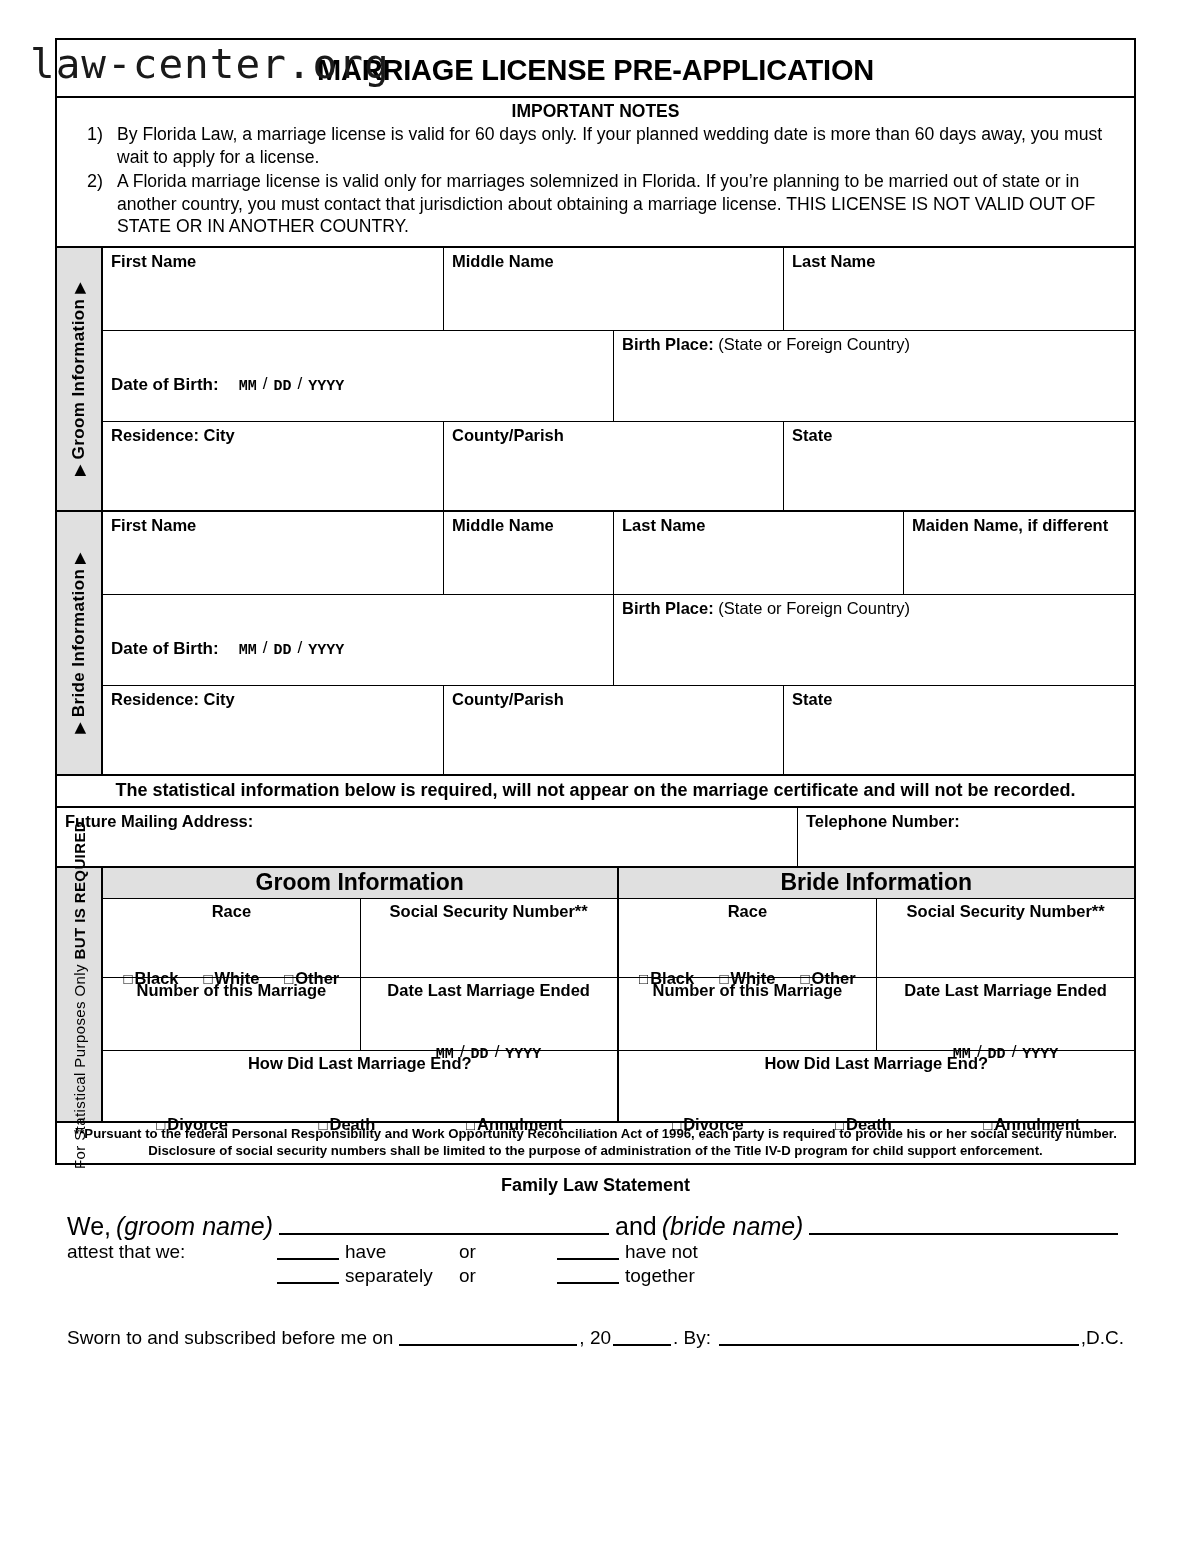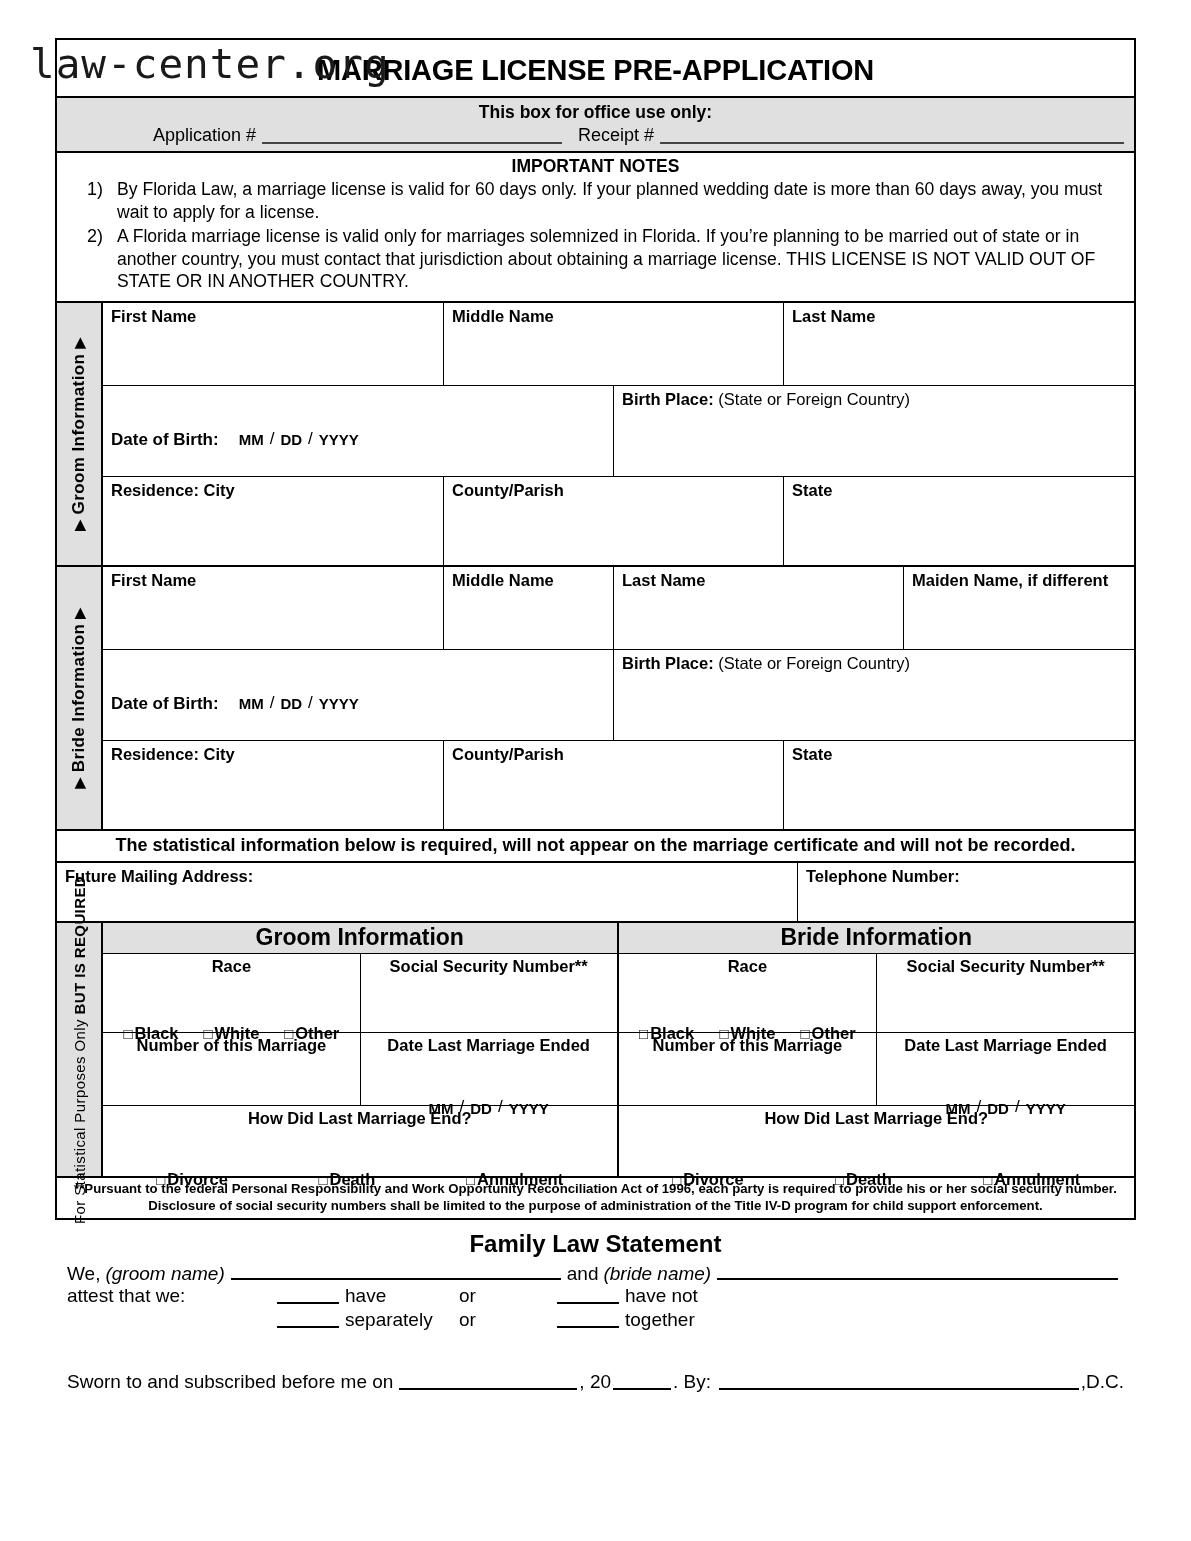--- a/index.html
+++ b/index.html
@@ -160,21 +160,21 @@
     box-sizing: border-box;
   }
   .dob-label { font-weight: bold; font-size: 17px; white-space: nowrap; }
   .dob-fields {
     display: flex;
     align-items: flex-end;
     margin-left: 20px;
     font-weight: bold;
     font-size: 17px;
   }
-  .dob-seg { text-align: left; }
+  .dob-seg { text-align: left; font-family: Liberation Mono, monospace; }
   .dob-seg .ln {
     border-bottom: 2px solid #000;
     height: 14px;
   }
   .dob-seg .cap { font-size: 15px; font-weight: bold; padding-top: 1px; }
   .dob-seg.mm .ln { width: 74px; }
   .dob-seg.dd .ln { width: 64px; }
   .dob-seg.yy .ln { width: 110px; }
   .dob-slash { padding: 0 6px 1px 6px; font-weight: normal; font-size: 17px; }
 
@@ -269,27 +269,27 @@
     line-height: 1.25;
   }
 
   
   .fls {
     padding: 10px 12px 0 12px;
   }
   .fls-title {
     text-align: center;
     font-weight: bold;
-    font-size: 24px;
-    margin-bottom: 3px;
+    font-size: 18px;
+    margin-bottom: 18px;
   }
   .fls-line {
     display: flex;
-    align-items: flex-end;
-    font-size: 19px;
+    align-items: center;
+    font-size: 25px;
     line-height: 1.0;
     margin-bottom: 2px;
   }
   .fls-line .it { font-style: italic; }
   .blank {
     border-bottom: 2px solid #000;
     height: 17px;
     margin: 0 6px 3px 6px;
   }
   .blank.name1 { width: 330px; }
@@ -334,29 +334,20 @@
 <div class="page">
 
   <div class="watermark">law-center.org</div>
 
   <div class="frame">
 
     <div class="title-band">
       <div class="doc-title">MARRIAGE LICENSE PRE-APPLICATION</div>
     </div>
 
-    <div class="office-box">
-      <div class="office-title">This box for office use only:</div>
-      <div class="office-row">
-        <span class="lbl">Application #</span>
-        <span class="rule app"></span>
-        <span class="lbl">Receipt #</span>
-        <span class="rule rcpt"></span>
-      </div>
-    </div>
 
     <div class="notes">
       <div class="notes-title">IMPORTANT NOTES</div>
       <div class="note-item">
         <div class="note-num">1)</div>
         <div class="note-text">By Florida Law, a marriage license is valid for 60 days only. If your planned wedding date is more than 60 days away, you must wait to apply for a license.</div>
       </div>
       <div class="note-item">
         <div class="note-num">2)</div>
         <div class="note-text">A Florida marriage license is valid only for marriages solemnized in Florida. If you’re planning to be married out of state or in another country, you must contact that jurisdiction about obtaining a marriage license. THIS LICENSE IS NOT VALID OUT OF STATE OR IN ANOTHER COUNTRY.</div>

